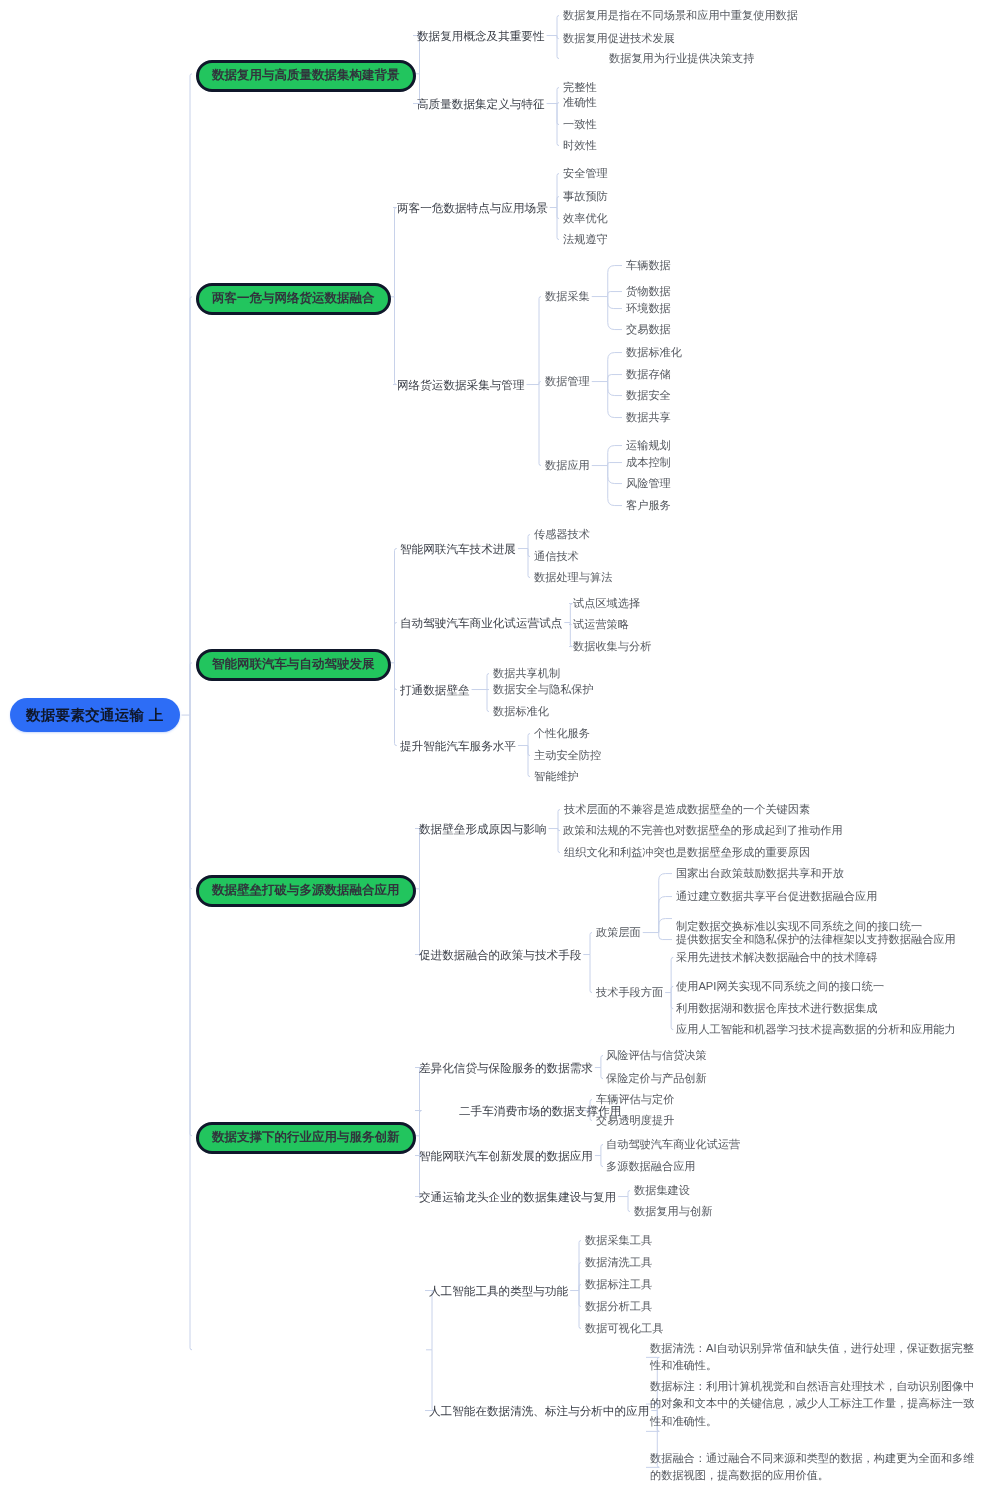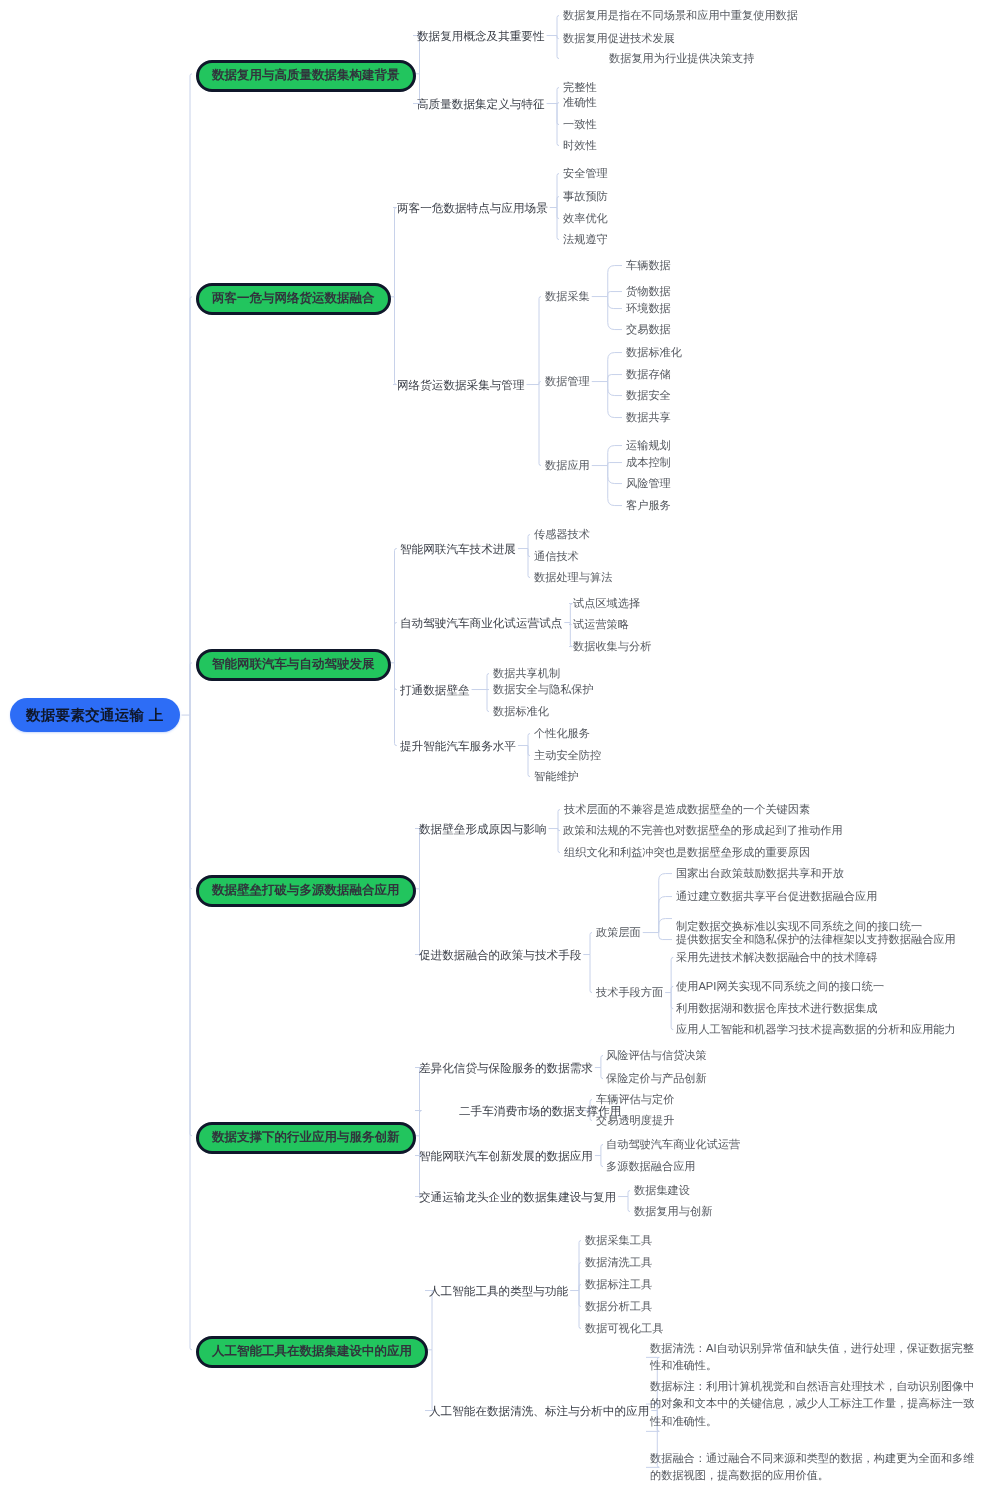--- a/index.html
+++ b/index.html
@@ -271,21 +271,20 @@
   <div class="node lvl3" style="left:596px;top:1113px;">交易透明度提升</div>
 
   <div class="node lvl2" style="left:419px;top:1148px;">智能网联汽车创新发展的数据应用</div>
   <div class="node lvl3" style="left:606px;top:1137px;">自动驾驶汽车商业化试运营</div>
   <div class="node lvl3" style="left:606px;top:1159px;">多源数据融合应用</div>
 
   <div class="node lvl2" style="left:419px;top:1189px;">交通运输龙头企业的数据集建设与复用</div>
   <div class="node lvl3" style="left:634px;top:1183px;">数据集建设</div>
   <div class="node lvl3" style="left:634px;top:1204px;">数据复用与创新</div>
 
-  <div class="node branch" style="left:196px;top:1336px;">人工智能工具在数据集建设中的应用</div>
 
   <div class="node lvl2" style="left:429px;top:1283px;">人工智能工具的类型与功能</div>
   <div class="node lvl3" style="left:585px;top:1233px;">数据采集工具</div>
   <div class="node lvl3" style="left:585px;top:1255px;">数据清洗工具</div>
   <div class="node lvl3" style="left:585px;top:1277px;">数据标注工具</div>
   <div class="node lvl3" style="left:585px;top:1299px;">数据分析工具</div>
   <div class="node lvl3" style="left:585px;top:1321px;">数据可视化工具</div>
 
   <div class="node lvl2" style="left:429px;top:1403px;">人工智能在数据清洗、标注与分析中的应用</div>
   <div class="node para" style="left:650px;top:1340px;">数据清洗：AI自动识别异常值和缺失值，进行处理，保证数据完整性和准确性。</div>

